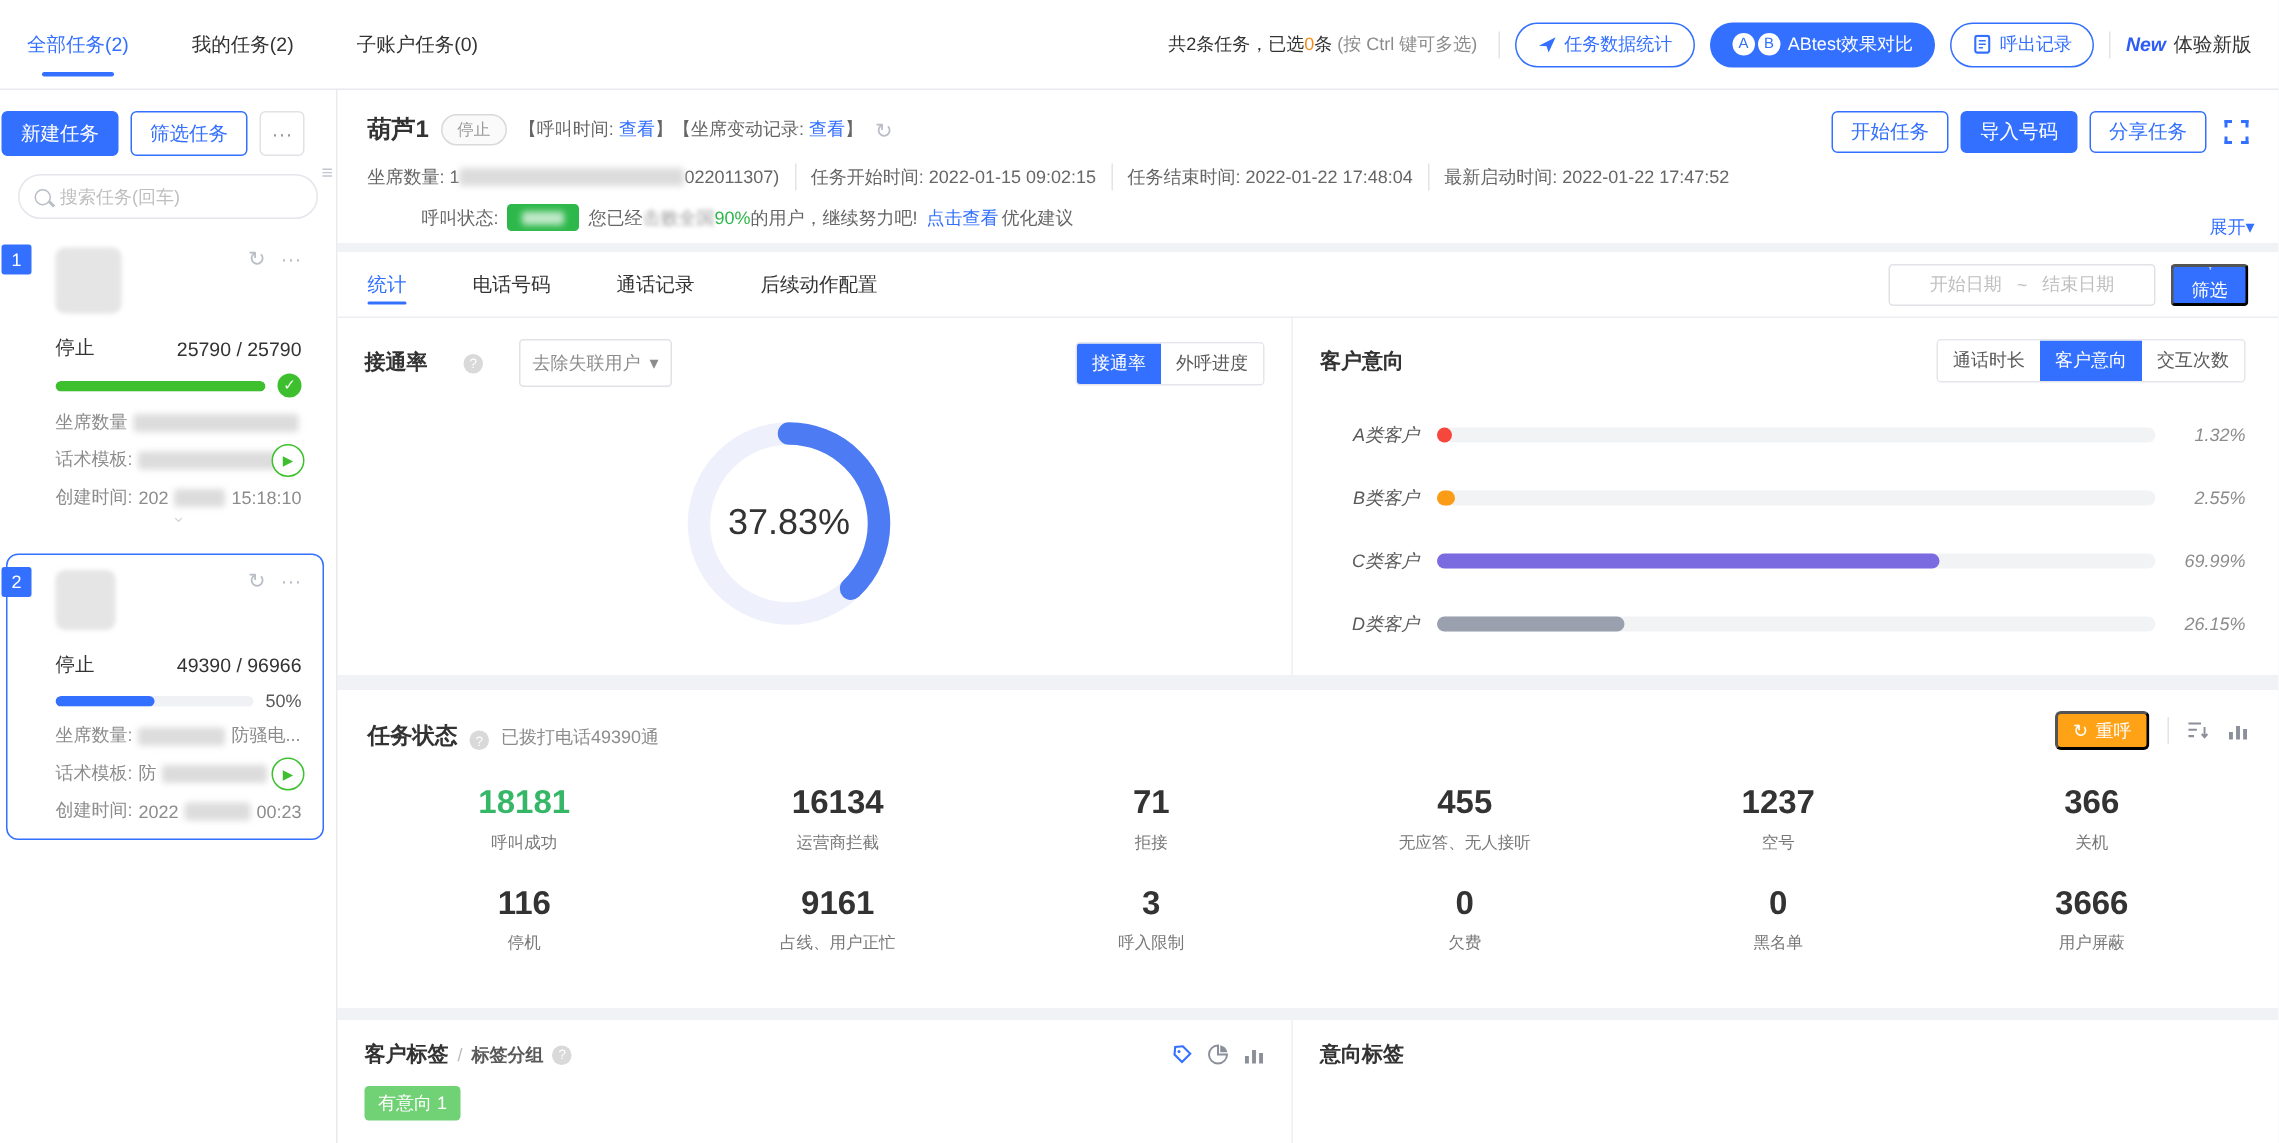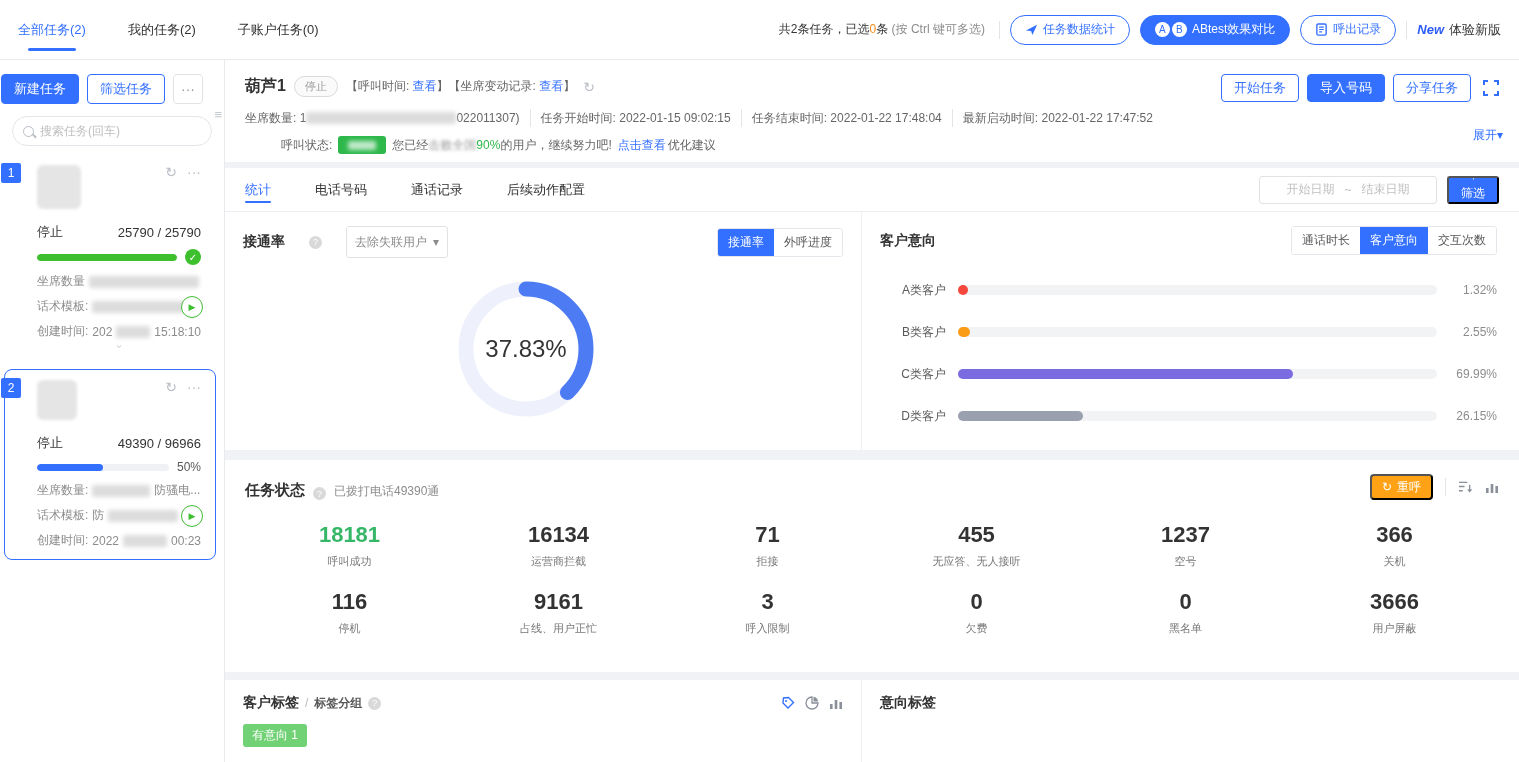--- a/index.html
+++ b/index.html
@@ -83,21 +83,21 @@
   .icon-fs i { position:absolute; width:5px; height:5px; border:2px solid #3370ff; }
   .icon-fs i:nth-child(1){ left:0; top:0; border-right:none; border-bottom:none; }
   .icon-fs i:nth-child(2){ right:0; top:0; border-left:none; border-bottom:none; }
   .icon-fs i:nth-child(3){ left:0; bottom:0; border-right:none; border-top:none; }
   .icon-fs i:nth-child(4){ right:0; bottom:0; border-left:none; border-top:none; }
   .th-row2 { margin-top:12px; font-size:12px; color:#666; display:flex; align-items:center; gap:10px; white-space:nowrap; }
   .th-row3 { margin-top:9px; font-size:12px; color:#666; display:flex; align-items:center; gap:6px;padding-left:36px; }
   .green-badge { background:#2eb84b; border-radius:3px; height:18px; width:48px; display:inline-flex; align-items:center; justify-content:center; }
   .green-badge .blur { background:#bfe8c8; height:9px; }
   .green-text { color:#2eb84b; }
-  .expand-link { position:absolute; right:16px; bottom:18px; color:#3370ff; font-size:12px; cursor:pointer; }
+  .expand-link { position:absolute; right:16px; bottom:2px; color:#3370ff; font-size:12px; cursor:pointer; }
 
   .band { height:6px; background:#f0f2f5; }
   .band2 { height:10px; background:#f0f2f5; }
   .band3 { height:8px; background:#f0f2f5; }
 
   
   .main-tabs { height:44px; display:flex; align-items:center; padding:0 20px; border-bottom:1px solid #ebedf0; background:#fff; position:relative; }
   .m-tab { font-size:13px; color:#333; margin-right:44px; height:100%; display:flex; align-items:center; position:relative; cursor:pointer; }
   .m-tab.active { color:#3370ff; }
   .m-tab.active::after { content:""; position:absolute; bottom:8px; left:0; width:100%; height:2px; background:#3370ff; border-radius:1px; }
@@ -111,21 +111,21 @@
   .panel-head { display:flex; align-items:center; gap:24px; }
   .panel-title { font-size:14px; font-weight:bold; color:#333; }
   .info-dot { width:13px; height:13px; border-radius:50%; background:#d9d9d9; color:#fff; font-size:9px; display:inline-flex; align-items:center; justify-content:center; }
   .select-box { border:1px solid #e0e2e6; border-radius:3px; height:32px; padding:0 8px; font-size:12px; color:#8c8c8c; display:inline-flex; align-items:center; gap:6px; cursor:pointer; }
   .seg { display:inline-flex; border:1px solid #e4e6eb; border-radius:3px; overflow:hidden; margin-left:auto; }
   .seg .seg-btn { padding:5px 10px; font-size:12px; color:#595959; background:#fff; cursor:pointer; border:none; }
   .seg .seg-btn.active { background:#3370ff; color:#fff; }
   .donut-wrap { position:relative; width:150px; height:150px; margin:16px 0 0 208px; }
   .donut-center { position:absolute; inset:0; display:flex; align-items:center; justify-content:center; font-size:24px; color:#333; }
   .intent-panel { flex:1; padding:14px 22px 14px 18px; }
-  .intent-rows { margin-top:14px; }
+  .intent-rows { margin-top:14px;font-style:italic; }
   .intent-row { display:flex; align-items:center; gap:12px; height:42px; }
   .intent-label { width:66px; text-align:right; font-size:12px; color:#595959; flex:none; }
   .intent-track { flex:1; height:10px; background:#f2f3f5; border-radius:5px; }
   .intent-fill { height:10px; border-radius:5px; min-width:10px; }
   .intent-value { width:48px; text-align:right; font-size:12px; color:#8c8c8c; flex:none; }
 
   
   .status-section { background:#fff; padding:14px 20px 20px; height:212px; position:relative; }
   .ss-head { display:flex; align-items:flex-end; gap:8px; }
   .ss-sub { font-size:12px; color:#8c8c8c; }

